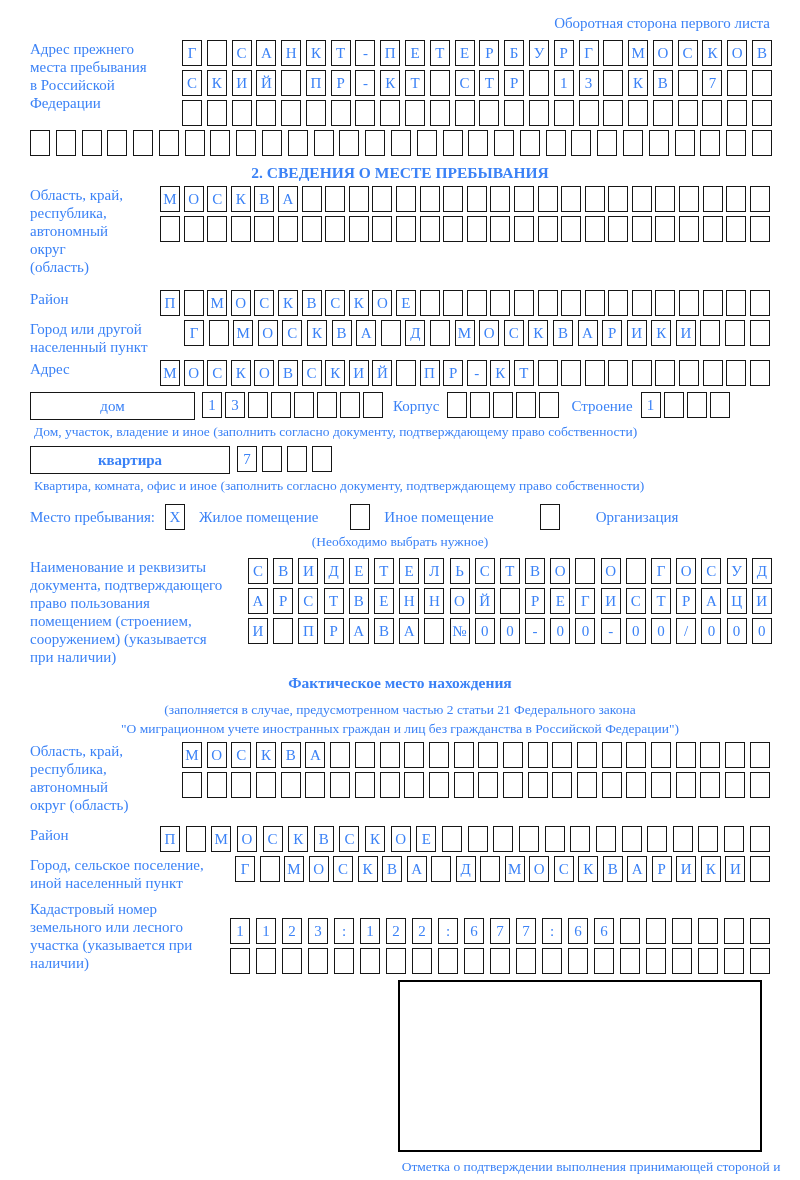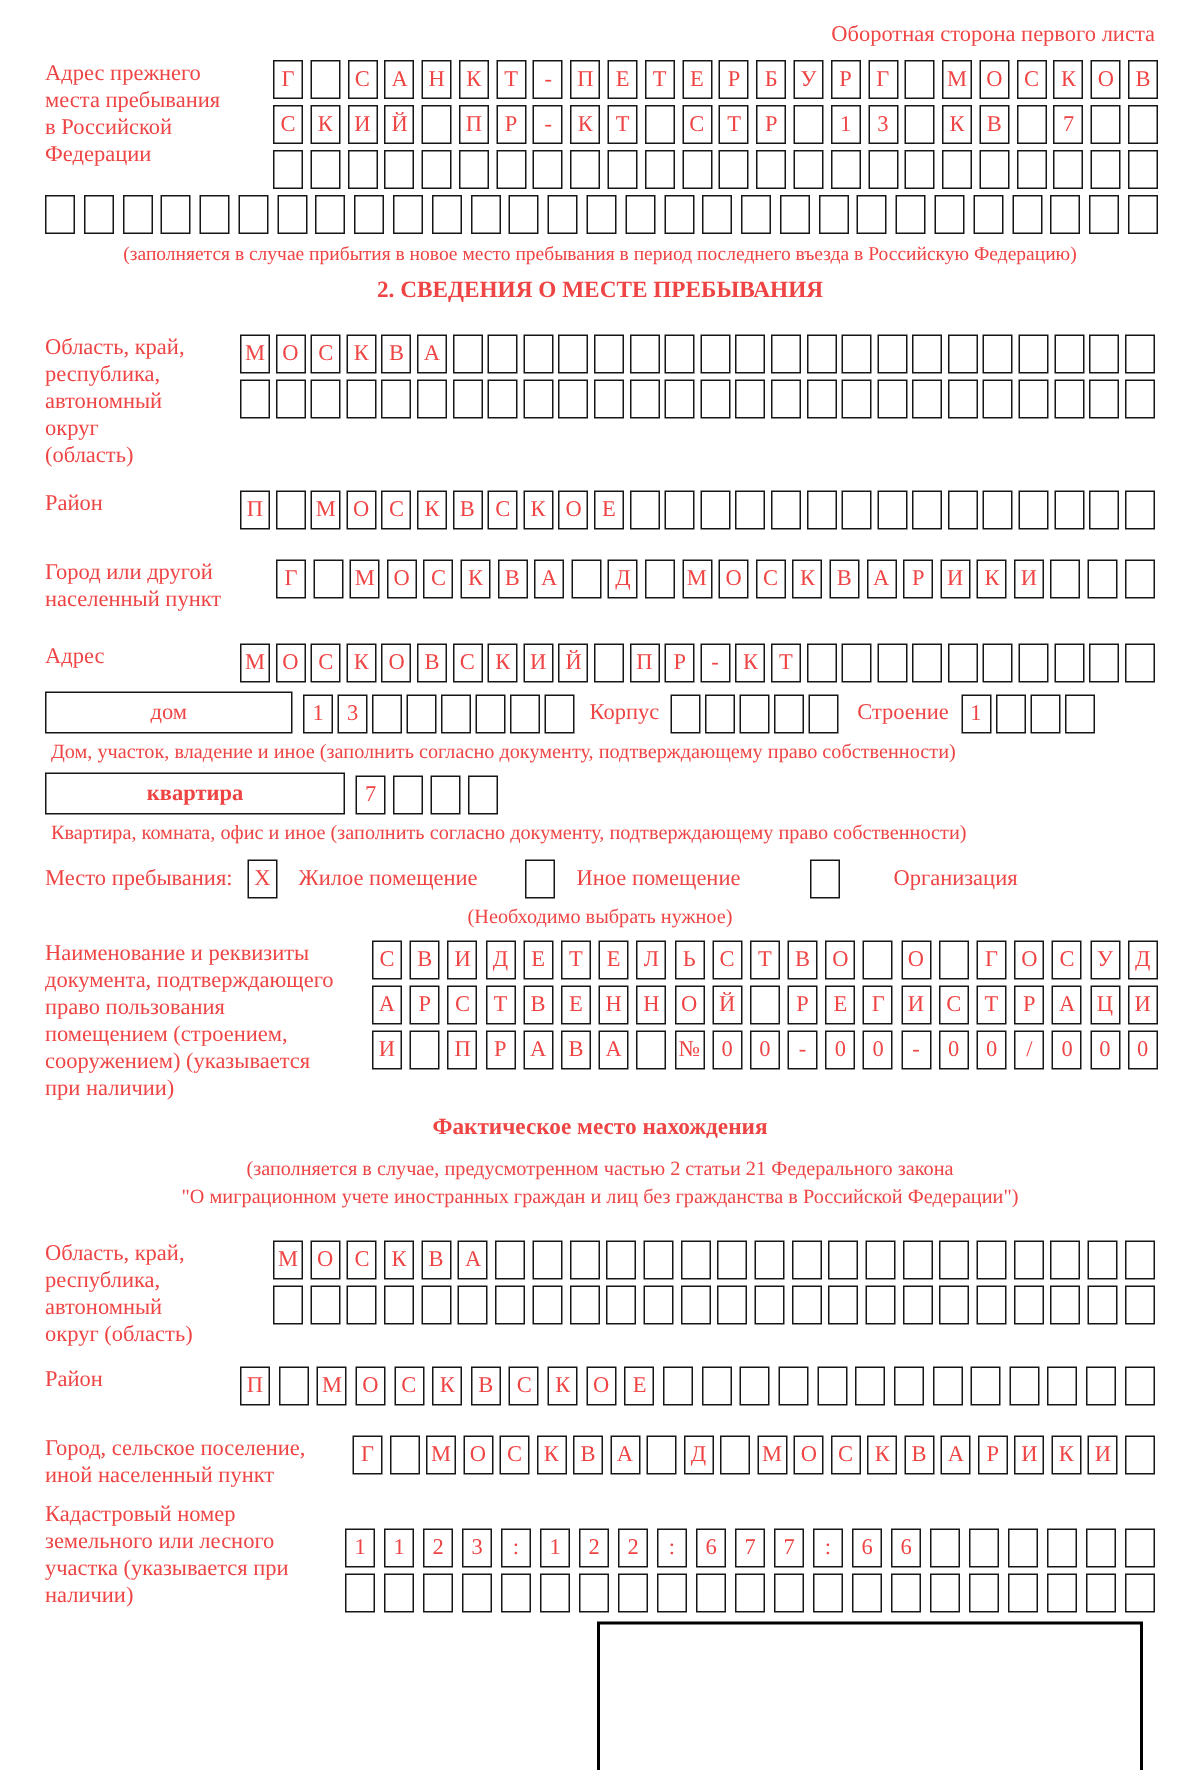--- a/index.html
+++ b/index.html
@@ -1,22 +1,22 @@
 <!DOCTYPE html>
 <html><head>
 <meta charset="utf-8">
 <style>
   html,body{margin:0;padding:0;background:#fff;}
   .page{
     position:relative;width:800px;height:1180px;box-sizing:border-box;
-    padding:14px 30px 0 30px;background:#fff;color:#ef4444;
+    padding:14px 30px 0 30px;background:#fff;color:#3b82f6;
     font-family:"Liberation Serif","DejaVu Serif",serif;
   }
   .header-note{text-align:right;font-size:15px;line-height:18px;}
-  .frow{display:flex;align-items:flex-start;margin-top:20px;}
+  .frow{display:flex;align-items:flex-start;margin-top:4px;}
   .lbl{font-size:15px;line-height:18px;box-sizing:border-box;flex-shrink:0;}
   .lbl-addr{width:152px;padding-right:30px;}
   .lbl-130{width:130px;padding-right:34px;}
   .lbl-154{width:154px;padding-right:28px;}
   .lbl-218{width:218px;padding-right:15px;}
   .lbl-152{width:152px;padding-right:38px;}
   .lbl-205{width:205px;padding-right:10px;}
   .lbl-200{width:200px;padding-right:28px;}
   .cellcol{display:flex;flex-direction:column;gap:4px;}
   .cells{display:flex;justify-content:space-between;flex-shrink:0;}
@@ -32,21 +32,21 @@
   .caption-center{text-align:center;margin-top:4px;}
   .caption-left{margin:3px 0 0 4px;font-size:13.5px;}
   .sec-title{text-align:center;font-weight:bold;font-size:15.5px;margin-top:8px;}
   .named-box{
     border:1.6px solid #161616;height:28px;box-sizing:border-box;
     display:flex;align-items:center;justify-content:center;font-size:15px;flex-shrink:0;
   }
   .dom-box{width:165px;}
   .kv-box{width:200px;font-weight:bold;}
   .inline-lbl{font-size:15px;line-height:28px;white-space:nowrap;}
-  .dom-row{display:flex;align-items:flex-end;margin-top:6px;}
+  .dom-row{display:flex;align-items:flex-start;margin-top:6px;}
   .mp-row{display:flex;align-items:center;margin-top:10px;font-size:15px;}
   .mp-row .cell{margin:0 14px 0 10px;}
   .mp-note{font-size:13.5px;margin-top:4px;margin-left:185px;width:370px;text-align:center;}
   .fact-cap{text-align:center;font-size:13.5px;line-height:19px;font-family:Liberation Serif, serif;}
   .stamp-box{width:364px;height:172px;border:2px solid #000;margin-left:368px;margin-top:6px;box-sizing:border-box;}
   .stamp-caption{width:402px;margin-left:360px;text-align:center;font-size:13.5px;line-height:19.5px;margin-top:5px;}
   .mt8{margin-top:8px}.mt12{margin-top:12px}.mt14{margin-top:14px}
 </style>
 </head>
 <body>
@@ -162,21 +162,20 @@
       <span class="cell"></span>
       <span class="cell"></span>
       <span class="cell"></span>
       <span class="cell"></span>
       <span class="cell"></span>
       <span class="cell"></span>
       <span class="cell"></span>
       <span class="cell"></span>
       <span class="cell"></span>
     </div>
-  <div class="caption caption-center">(заполняется в случае прибытия в новое место пребывания в период последнего въезда в Российскую Федерацию)</div>
 
   <div class="sec-title">2. СВЕДЕНИЯ О МЕСТЕ ПРЕБЫВАНИЯ</div>
 
   <div class="frow">
     <div class="lbl lbl-130">Область, край, республика, автономный округ (область)</div>
     <div class="cellcol">
       <div class="cells w610">
           <span class="cell">М</span>
           <span class="cell">О</span>
           <span class="cell">С</span>

